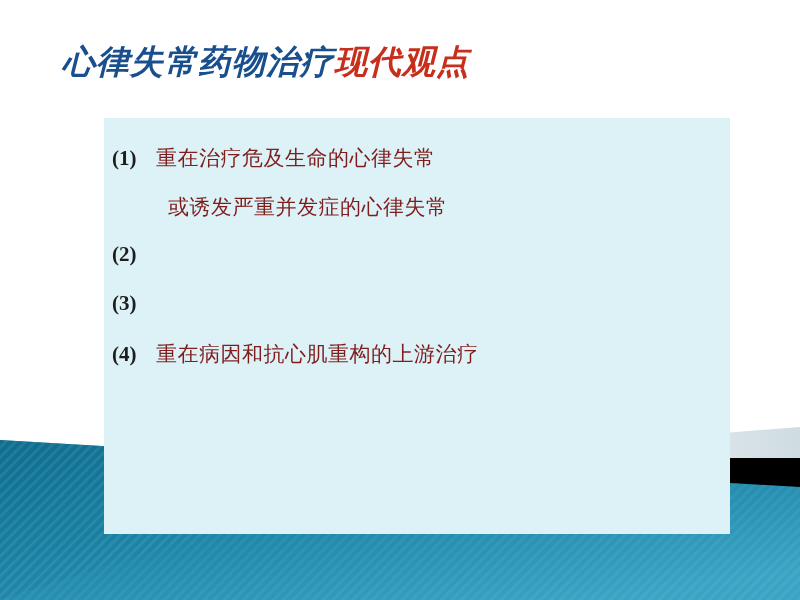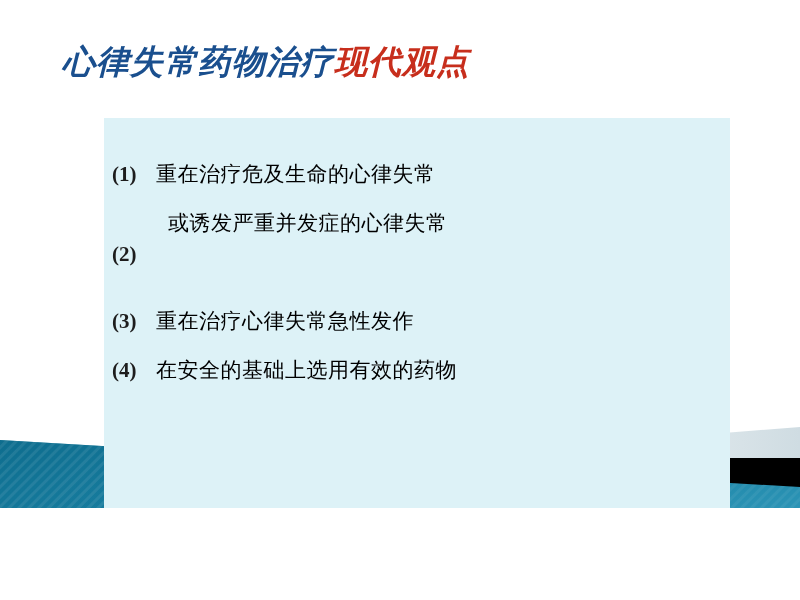--- a/index.html
+++ b/index.html
@@ -4,21 +4,21 @@
 <title>Slide</title>
 <style>
   html, body {
     margin: 0;
     padding: 0;
     background: #ffffff;
   }
   #slide {
     position: relative;
     width: 800px;
-    height: 508px;
+    height: 600px;
     overflow: hidden;
     background: #ffffff;
     font-family: "Liberation Sans", "DejaVu Sans", sans-serif;
   }
 
   
   .deco-layer {
     position: absolute;
     left: 0; top: 0;
     width: 800px; height: 600px;
@@ -69,24 +69,23 @@
     font-weight: bold;
     font-size: 21px;
     color: #1d1d1d;
     width: 44px;
     flex: 0 0 44px;
     text-align: left;
   }
   .bullet-text {
     font-family: "Liberation Sans", "DejaVu Sans", sans-serif;
     font-size: 21px;
-    color: #000000;
+    color: #7f1d1d;
     letter-spacing: 0.5px;
     white-space: nowrap;
-    margin-top: 16px;
   }
   .bullet-text .bold-latin {
     font-family: "Liberation Serif", "DejaVu Serif", serif;
     font-weight: bold;
   }
   .bullet-row.continuation .bullet-marker { visibility: hidden; }
   .bullet-row.continuation .bullet-text { padding-left: 12px; text-align: right; }
 </style>
 </head>
 <body>
@@ -149,25 +148,24 @@
         <span class="bullet-text">或诱发严重并发症的心律失常</span>
       </li>
 
       <li class="bullet-row">
         <span class="bullet-marker">(2)</span>
       </li>
 
 
       <li class="bullet-row">
         <span class="bullet-marker">(3)</span>
-        <span class="bullet-text">重在治疗心律失常急性发作</span>
       </li>
 
 
       <li class="bullet-row">
         <span class="bullet-marker">(4)</span>
-        <span class="bullet-text">在安全的基础上选用有效的药物</span>
+        <span class="bullet-text">重在病因和抗心肌重构的上游治疗</span>
       </li>
 
     </ul>
   </div>
 
 </div>
 
 </body></html>

